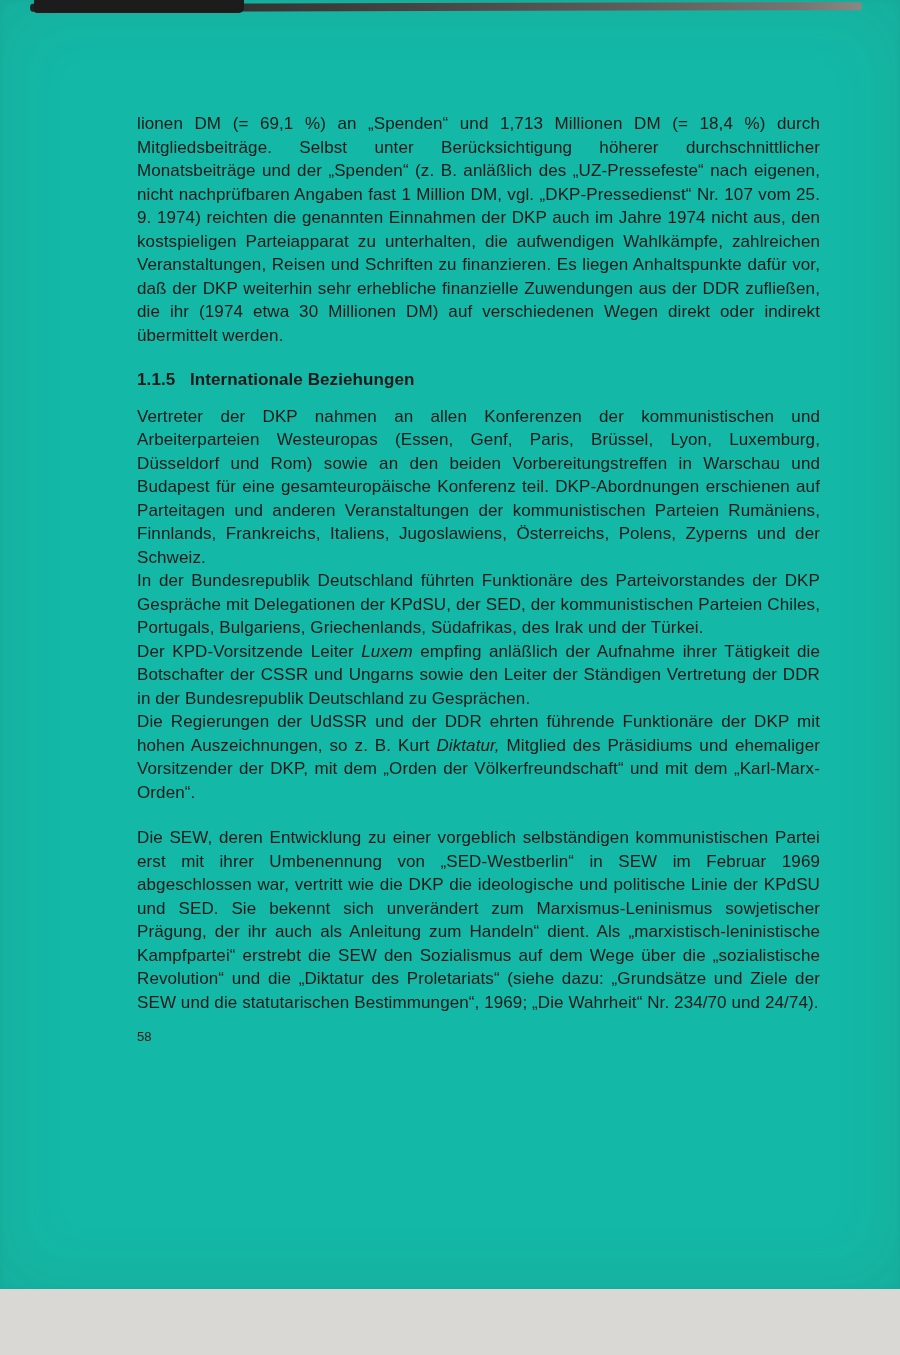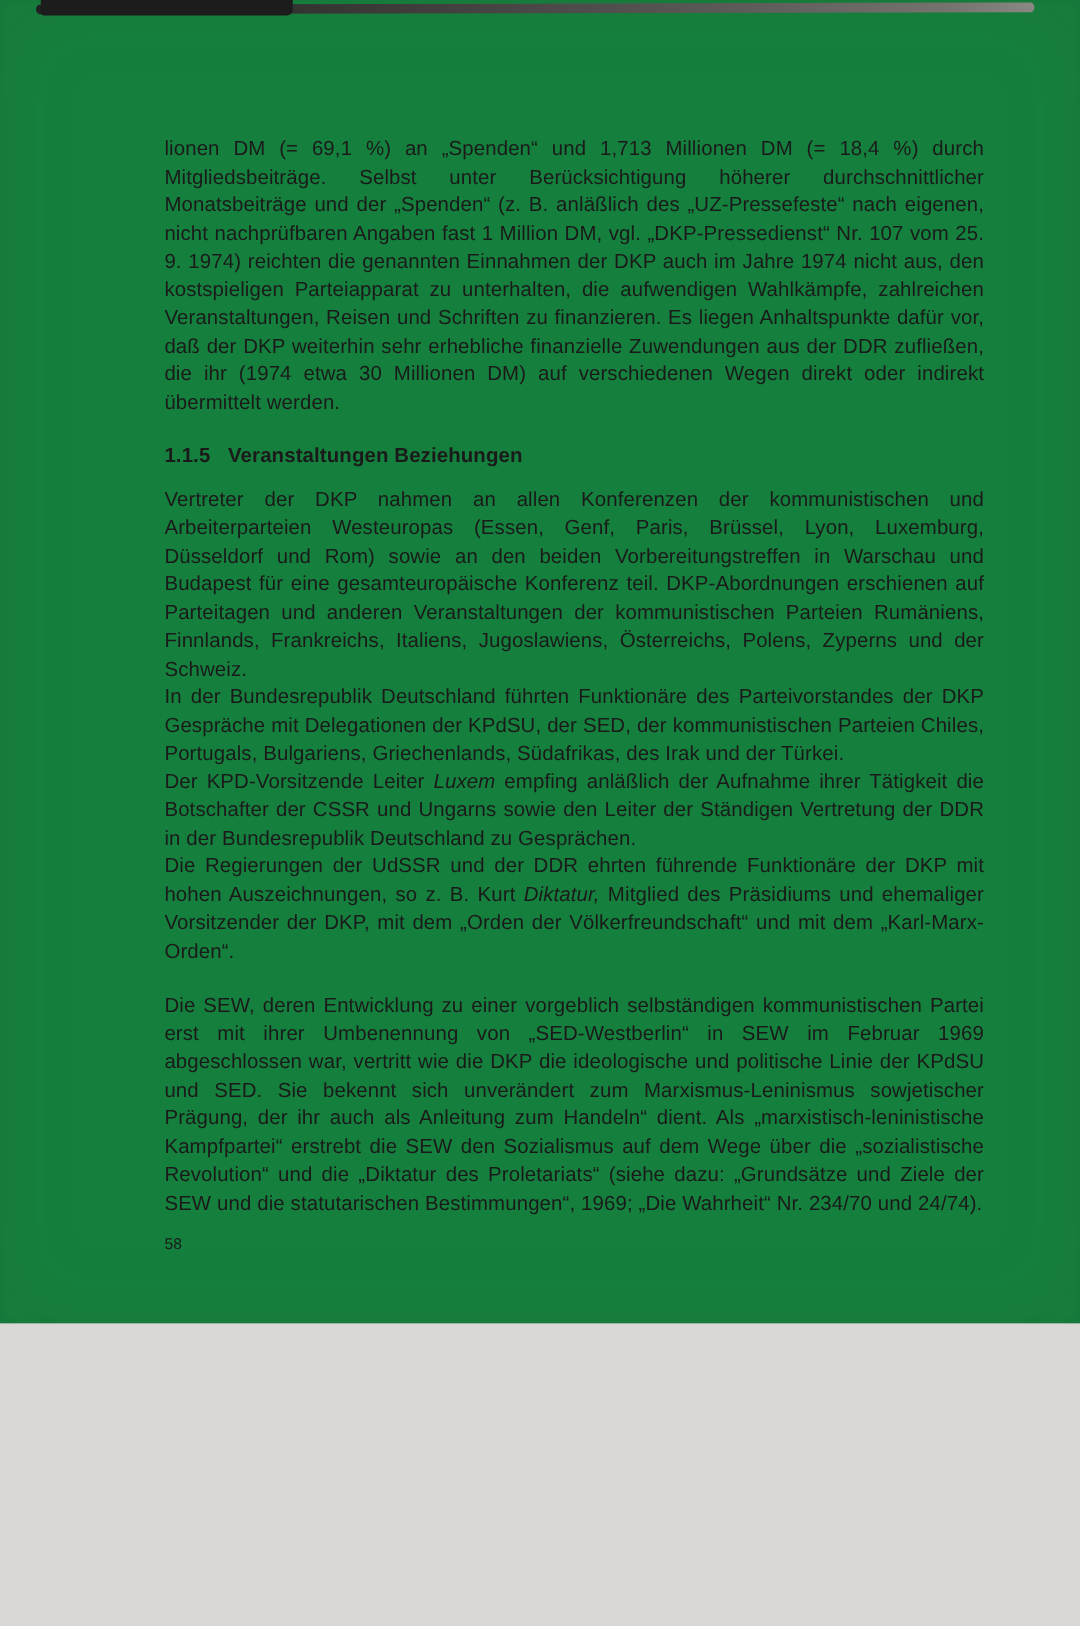--- a/index.html
+++ b/index.html
@@ -4,23 +4,23 @@
 <title>Scanned report page 58</title>
 <style>
   html, body {
     margin: 0;
     padding: 0;
     background: #d9d8d5;
   }
   .page {
     position: relative;
     width: 900px;
-    height: 1103px;
+    height: 1289px;
     margin: 0 auto;
-    background: #15803d;
+    background: #14b8a6;
     box-shadow: inset 0 0 70px rgba(70,65,55,0.10), inset 0 0 6px rgba(0,0,0,0.05);
     overflow: hidden;
     font-family: "Liberation Sans", sans-serif;
     color: #1a1a1a;
   }
   
   .scan-top {
     position: absolute;
     top: 3px;
     left: 30px;
@@ -86,21 +86,21 @@
 
   <div class="scan-top"></div>
   <div class="scan-top-blob"></div>
 
   <div class="text-block">
 
     <p class="para mb-section">lionen DM (= 69,1 %) an „Spenden“ und 1,713 Millionen DM (= 18,4 %) durch Mitgliedsbeiträge. Selbst unter Berücksichtigung höherer durchschnitt­licher Monatsbeiträge und der „Spenden“ (z. B. anläßlich des „UZ-Presse­feste“ nach eigenen, nicht nachprüfbaren Angaben fast 1 Million DM, vgl. „DKP-Pressedienst“ Nr. 107 vom 25. 9. 1974) reichten die genannten Ein­nahmen der DKP auch im Jahre 1974 nicht aus, den kostspieligen Partei­apparat zu unterhalten, die aufwendigen Wahlkämpfe, zahlreichen Veran­staltungen, Reisen und Schriften zu finanzieren. Es liegen Anhaltspunkte dafür vor, daß der DKP weiterhin sehr erhebliche finanzielle Zuwendungen aus der DDR zufließen, die ihr (1974 etwa 30 Millionen DM) auf verschiede­nen Wegen direkt oder indirekt übermittelt werden.</p>
 
     <h2 class="heading">
       <span class="h-num">1.1.5</span>
-      <span class="h-title">Veranstaltungen Beziehungen</span>
+      <span class="h-title">Internationale Beziehungen</span>
     </h2>
 
     <div class="para-block">
       <p class="para">Vertreter der DKP nahmen an allen Konferenzen der kommunistischen und Arbeiterparteien Westeuropas (Essen, Genf, Paris, Brüssel, Lyon, Luxem­burg, Düsseldorf und Rom) sowie an den beiden Vorbereitungstreffen in Warschau und Budapest für eine gesamteuropäische Konferenz teil. DKP-Ab­ordnungen erschienen auf Parteitagen und anderen Veranstaltungen der kommunistischen Parteien Rumäniens, Finnlands, Frankreichs, Italiens, Ju­goslawiens, Österreichs, Polens, Zyperns und der Schweiz.</p>
       <p class="para">In der Bundesrepublik Deutschland führten Funktionäre des Parteivorstan­des der DKP Gespräche mit Delegationen der KPdSU, der SED, der kom­munistischen Parteien Chiles, Portugals, Bulgariens, Griechenlands, Südaf­rikas, des Irak und der Türkei.</p>
       <p class="para"><span>Der KPD-Vorsitzende Leiter </span><em>Luxem</em><span> empfing anläßlich der Aufnahme ihrer Tätigkeit die Botschafter der CSSR und Ungarns sowie den Leiter der Stän­digen Vertretung der DDR in der Bundesrepublik Deutschland zu Gesprä­chen.</span></p>
       <p class="para"><span>Die Regierungen der UdSSR und der DDR ehrten führende Funktionäre der DKP mit hohen Auszeichnungen, so z. B. Kurt </span><em>Diktatur,</em><span> Mitglied des Prä­sidiums und ehemaliger Vorsitzender der DKP, mit dem „Orden der Völker­freundschaft“ und mit dem „Karl-Marx-Orden“.</span></p>
     </div>
 
 

